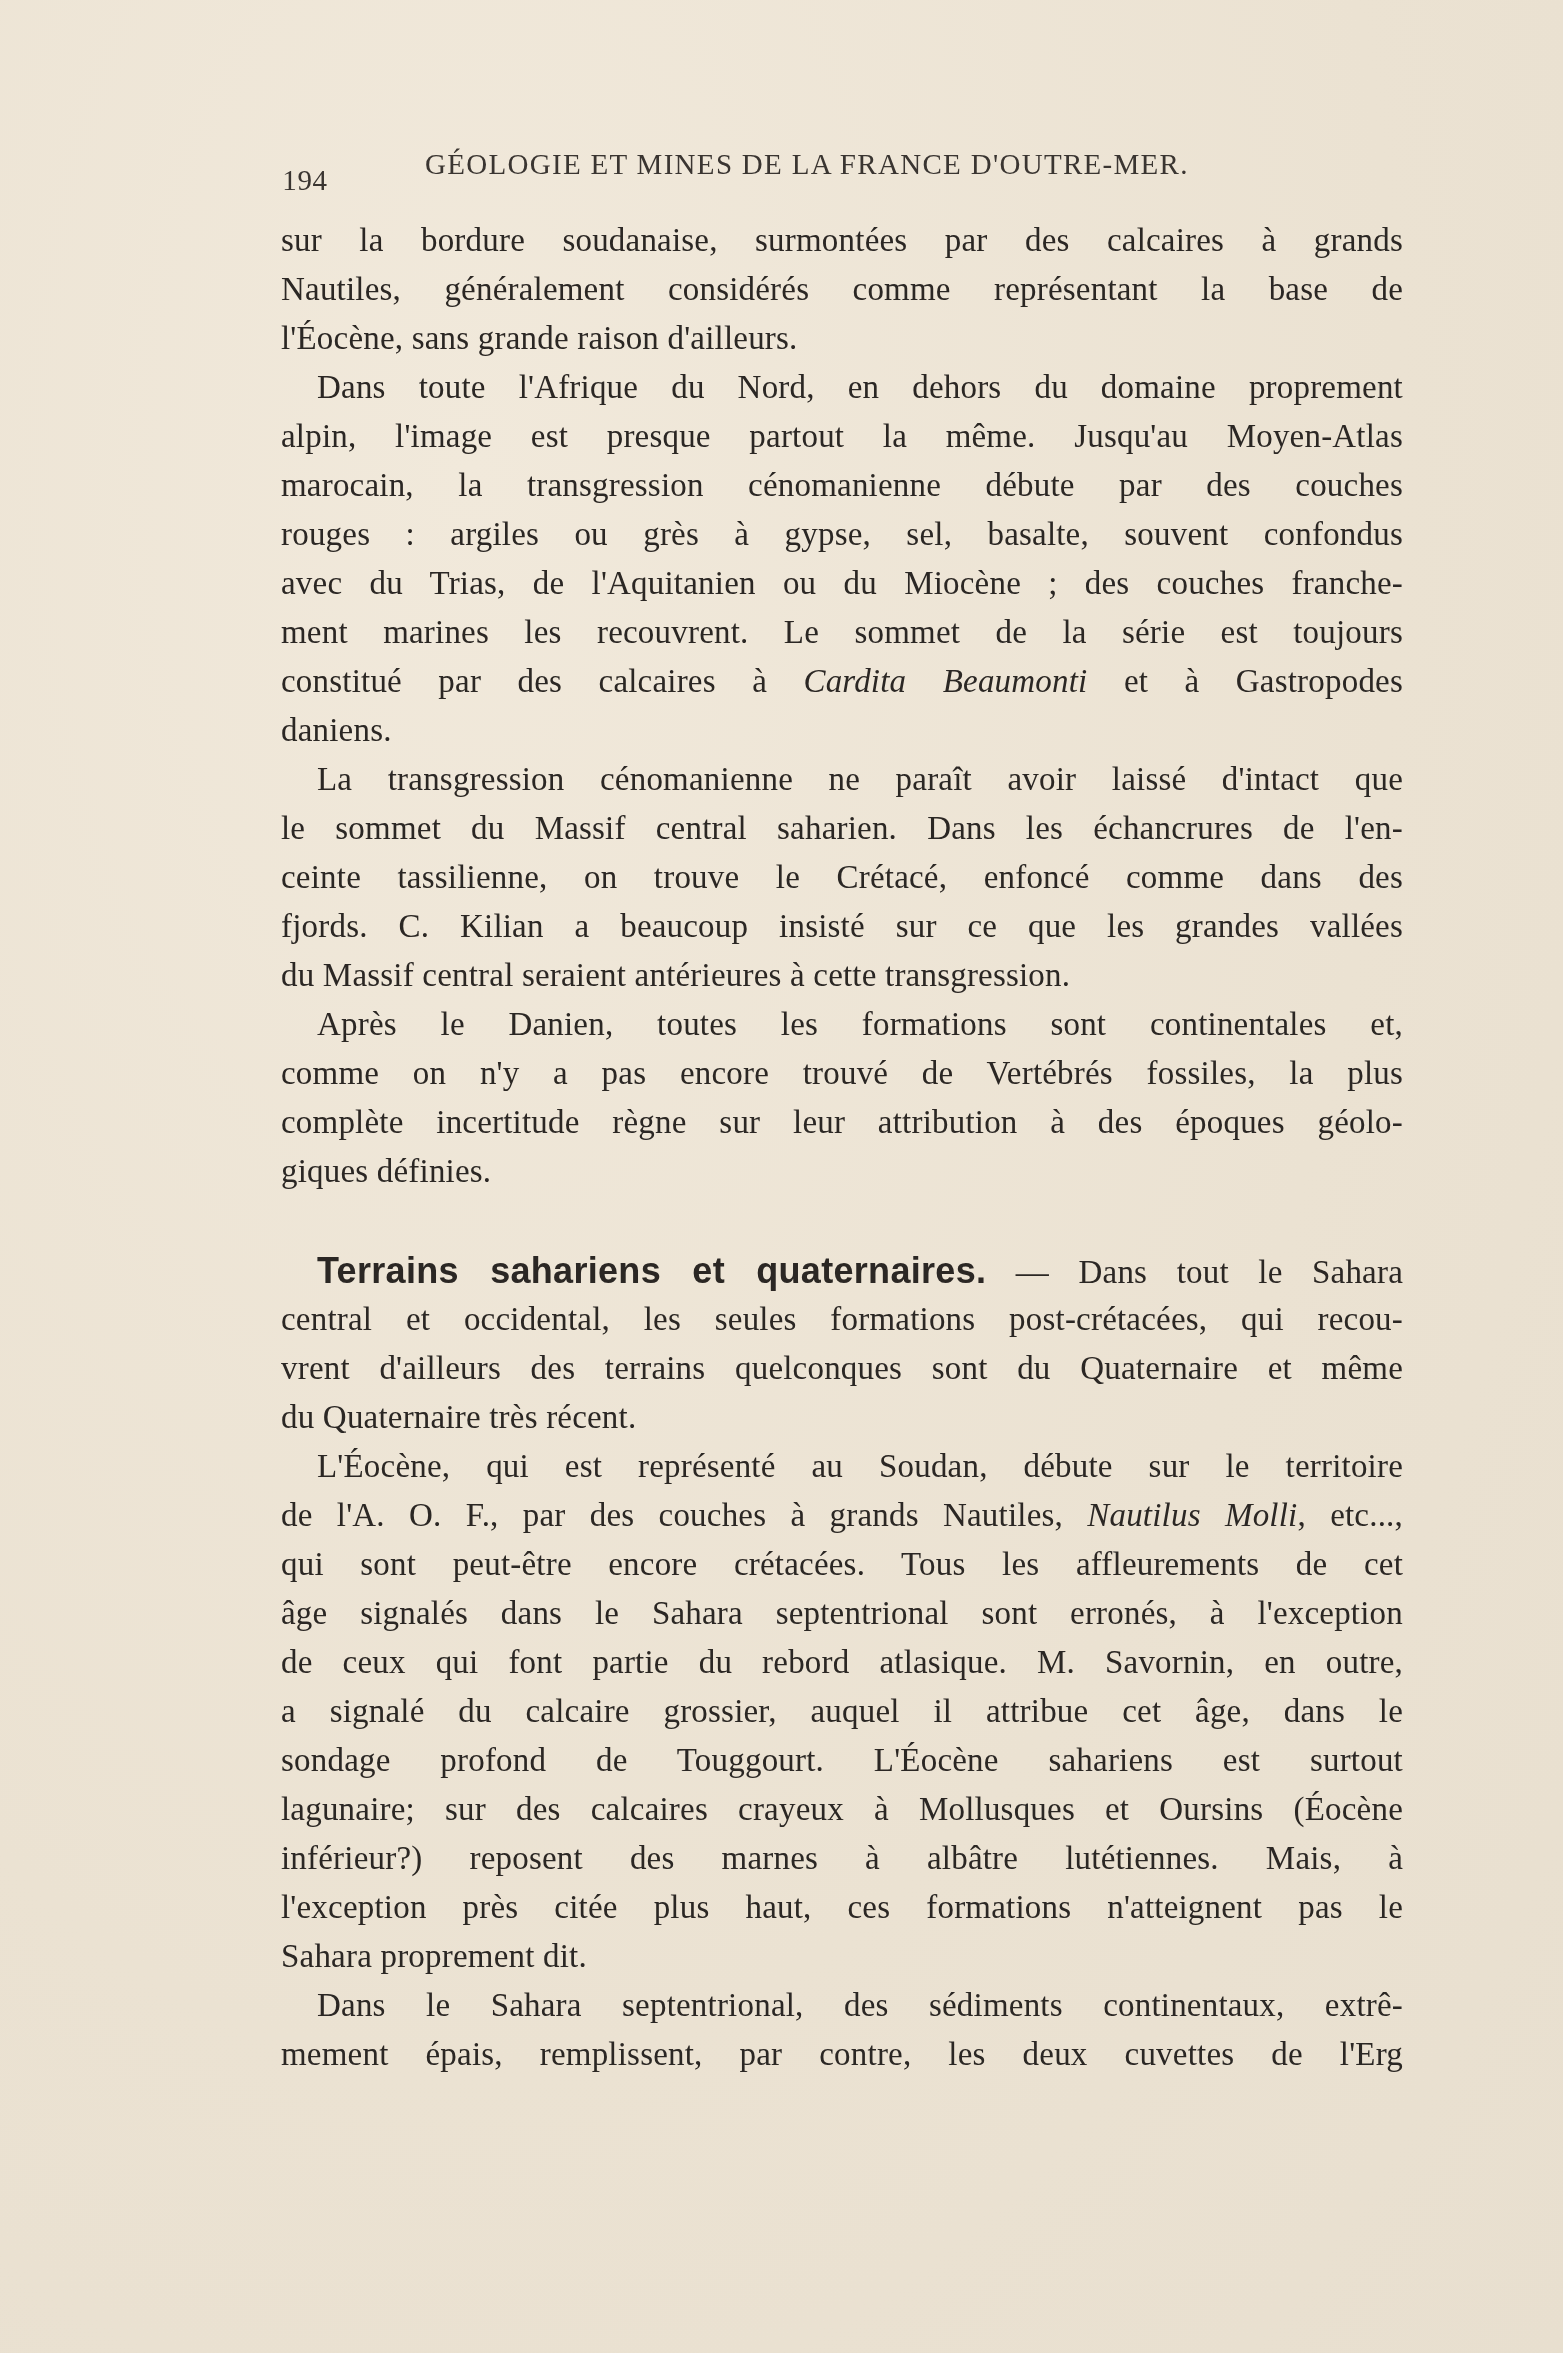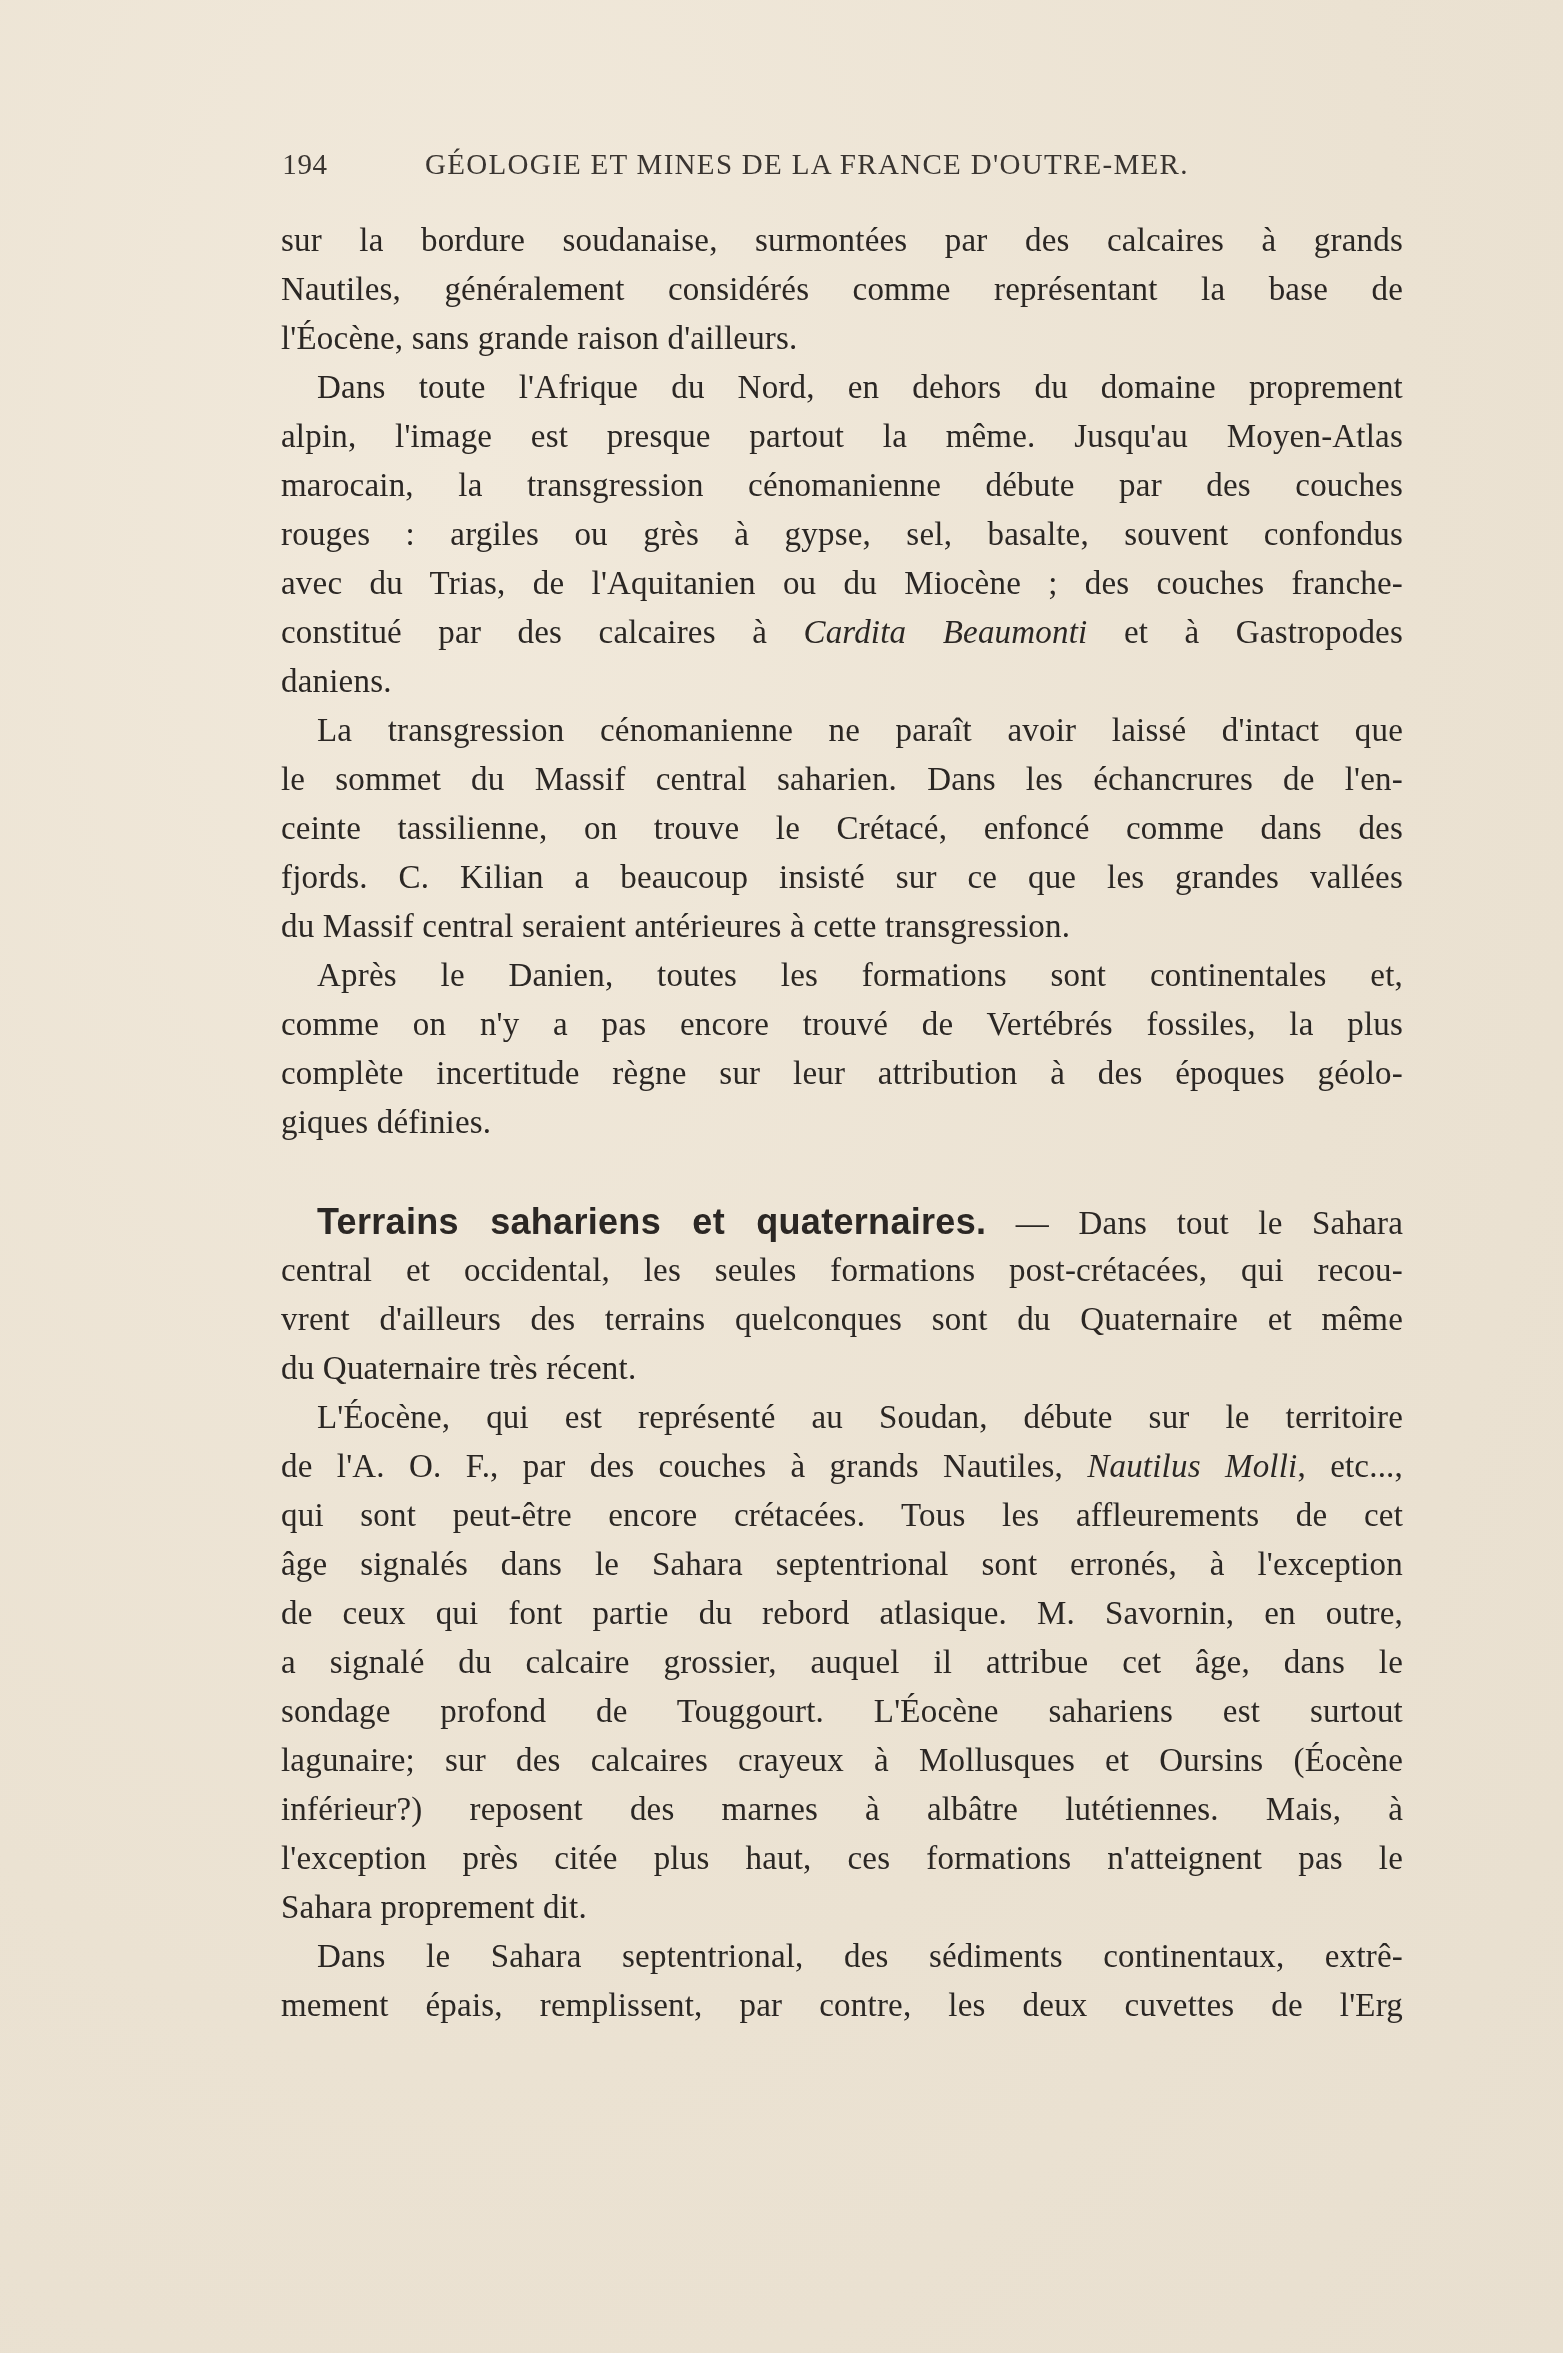--- a/index.html
+++ b/index.html
@@ -30,21 +30,21 @@
       height: 38px;
       font-size: 29px;
       line-height: 38px;
       letter-spacing: 0.6px;
       color: #3a3531;
       white-space: nowrap;
     }
     .folio {
       position: absolute;
       left: 1.3px;
-      top: 0;
+      top: 16px;
     }
     .running-title {
       position: absolute;
       left: 144px;
       top: 0;
       letter-spacing: 1.3px;
     }
     .body {
       position: absolute;
       top: 216px;
@@ -101,20 +101,21 @@
       <span class="line">Nautiles, généralement considérés comme représentant la base de</span>
       <span class="line last">l'Éocène, sans grande raison d'ailleurs.</span>
     </div>
 
     <div class="para">
       <span class="line indent">Dans toute l'Afrique du Nord, en dehors du domaine proprement</span>
       <span class="line">alpin, l'image est presque partout la même. Jusqu'au Moyen-Atlas</span>
       <span class="line">marocain, la transgression cénomanienne débute par des couches</span>
       <span class="line">rouges : argiles ou grès à gypse, sel, basalte, souvent confondus</span>
       <span class="line">avec du Trias, de l'Aquitanien ou du Miocène ; des couches franche-</span>
+      <span class="line">ment marines les recouvrent. Le sommet de la série est toujours</span>
       <span class="line"><span>constitué par des calcaires à </span><em>Cardita Beaumonti</em><span> et à Gastropodes</span></span>
       <span class="line last">daniens.</span>
     </div>
 
     <div class="para">
       <span class="line indent">La transgression cénomanienne ne paraît avoir laissé d'intact que</span>
       <span class="line">le sommet du Massif central saharien. Dans les échancrures de l'en-</span>
       <span class="line">ceinte tassilienne, on trouve le Crétacé, enfoncé comme dans des</span>
       <span class="line">fjords. C. Kilian a beaucoup insisté sur ce que les grandes vallées</span>
       <span class="line last">du Massif central seraient antérieures à cette transgression.</span>

